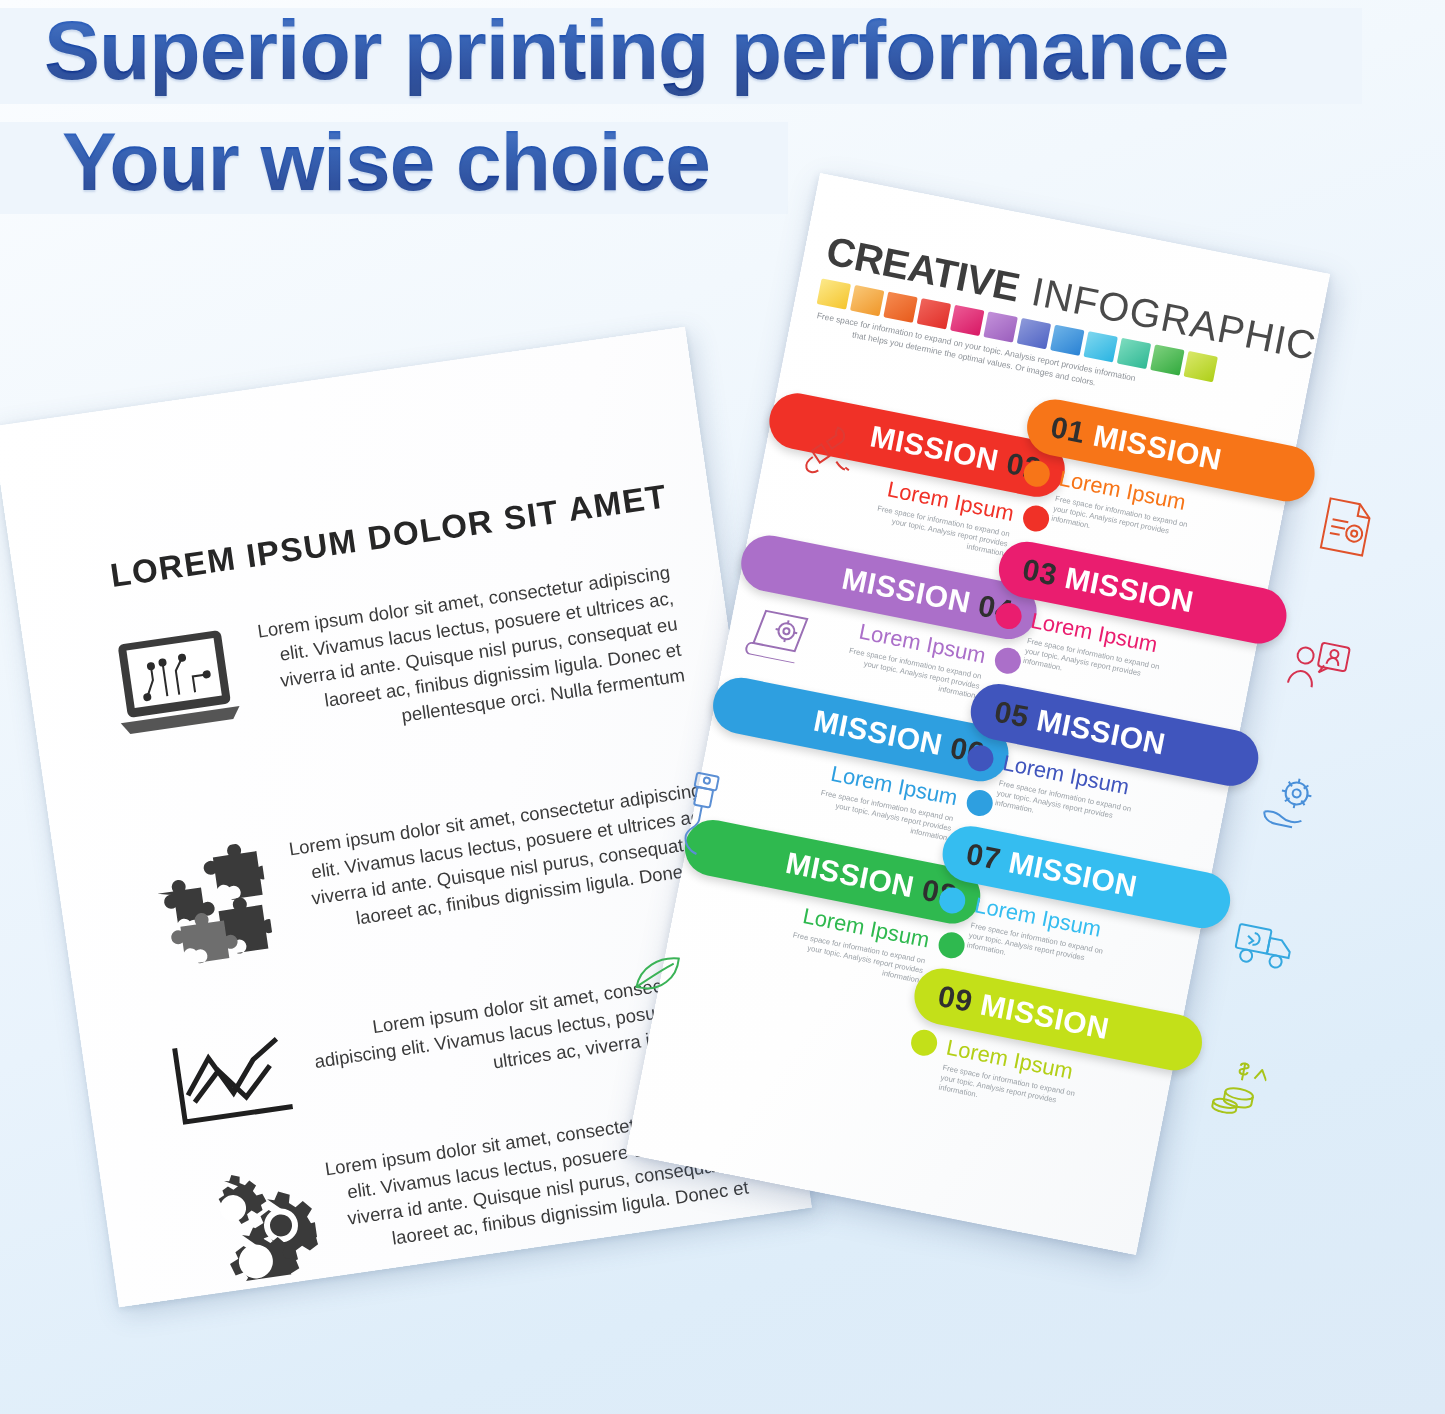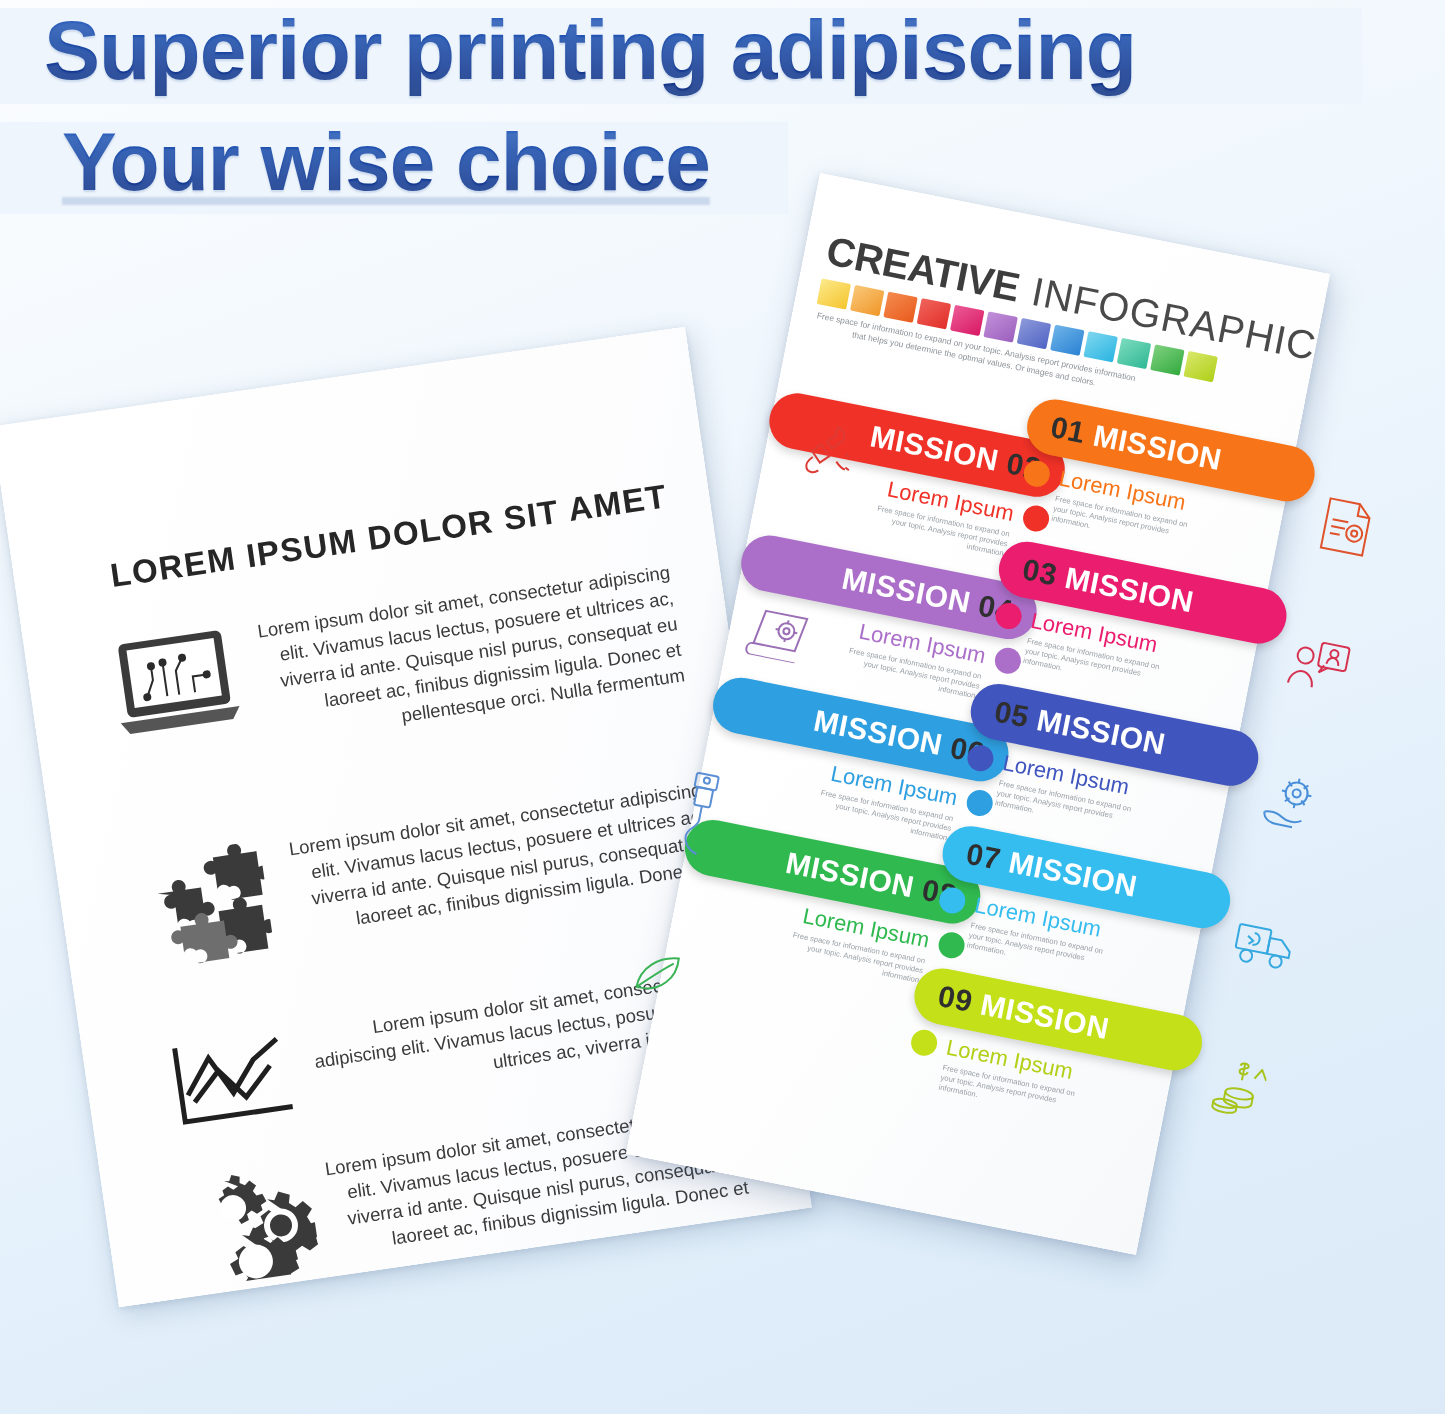--- a/index.html
+++ b/index.html
@@ -16,21 +16,21 @@
   .hl-band.b1{ left:0; top:8px; width:1362px; height:96px; }
   .hl-band.b2{ left:0; top:122px; width:788px; height:92px; }
   .headline{
     position:absolute; font-weight:bold; letter-spacing:-1px;
     background:linear-gradient(180deg,#3f72cc 0%,#1d4fae 38%,#12368f 72%,#0f2f7d 100%);
     -webkit-background-clip:text; background-clip:text; color:transparent;
     text-shadow:0 2px 2px rgba(120,150,200,.30);
     white-space:nowrap;
   }
   .hl1{ left:44px; top:2px; font-size:84px; line-height:96px; }
-  .hl2{ left:62px; top:114px; font-size:82px; line-height:96px;text-decoration:underline; }
+  .hl2{ left:62px; top:114px; font-size:82px; line-height:96px; }
 
   
   .sheet{ position:absolute; background:#fff; }
 
   
   .page-left{
     left:52px; top:372px; width:700px; height:890px;
     transform:rotate(-8.2deg); transform-origin:50% 50%;
     box-shadow:4px 8px 26px rgba(60,90,130,.22), 0 2px 6px rgba(60,90,130,.14);
     background:linear-gradient(110deg,#ffffff 0%,#fdfdfe 60%,#f7f9fb 100%);
@@ -100,21 +100,21 @@
 
   
   .oicon{ position:absolute; }
 </style>
 </head>
 <body>
 
 <div class="headline-wrap">
   <div class="hl-band b1"></div>
   <div class="hl-band b2"></div>
-  <div class="headline hl1">Superior printing adipiscing</div>
+  <div class="headline hl1">Superior printing performance</div>
   <div class="headline hl2">Your wise choice</div>
 </div>
 
 <div class="sheet page-left">
 
   <div class="pl-title">LOREM IPSUM DOLOR SIT AMET</div>
 
   <div class="pl-row r1">
     <div class="pl-icon">
       <svg width="132" height="104" viewBox="0 0 132 104">

